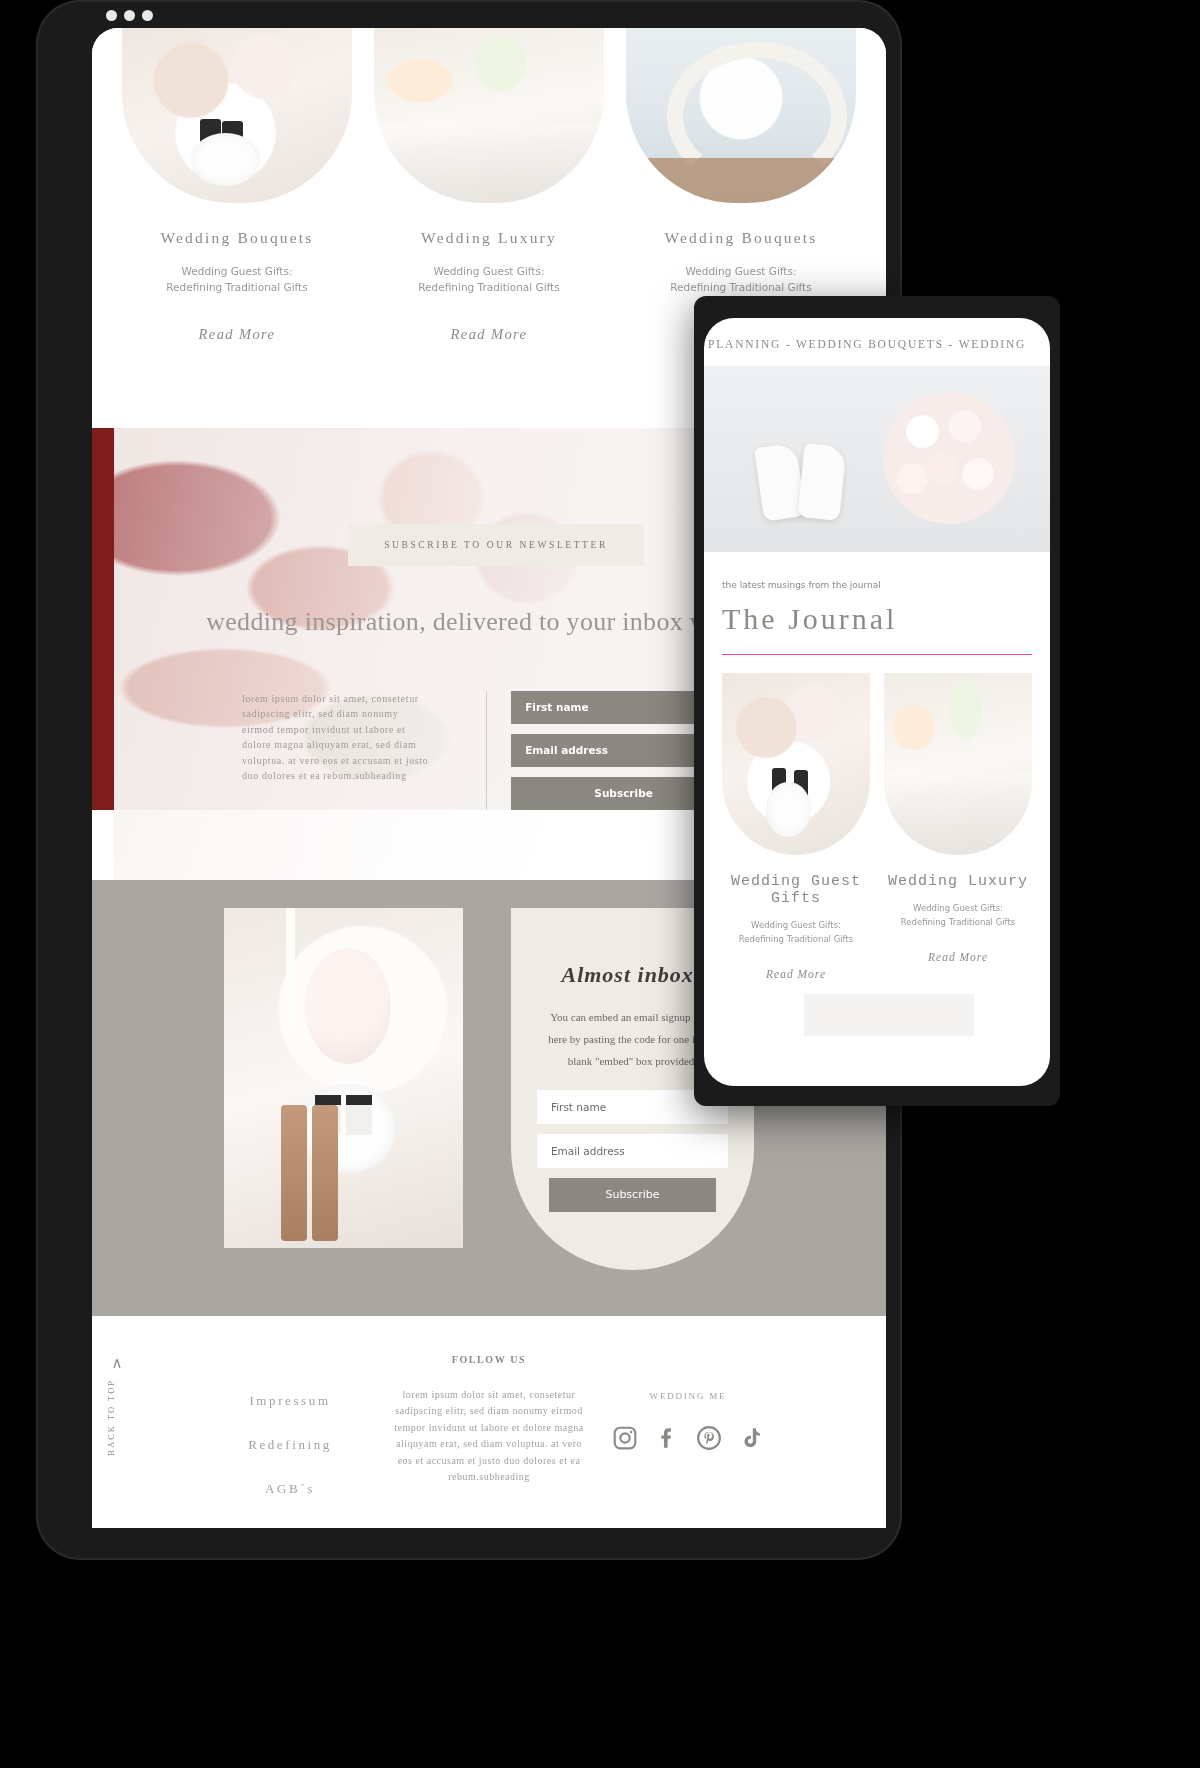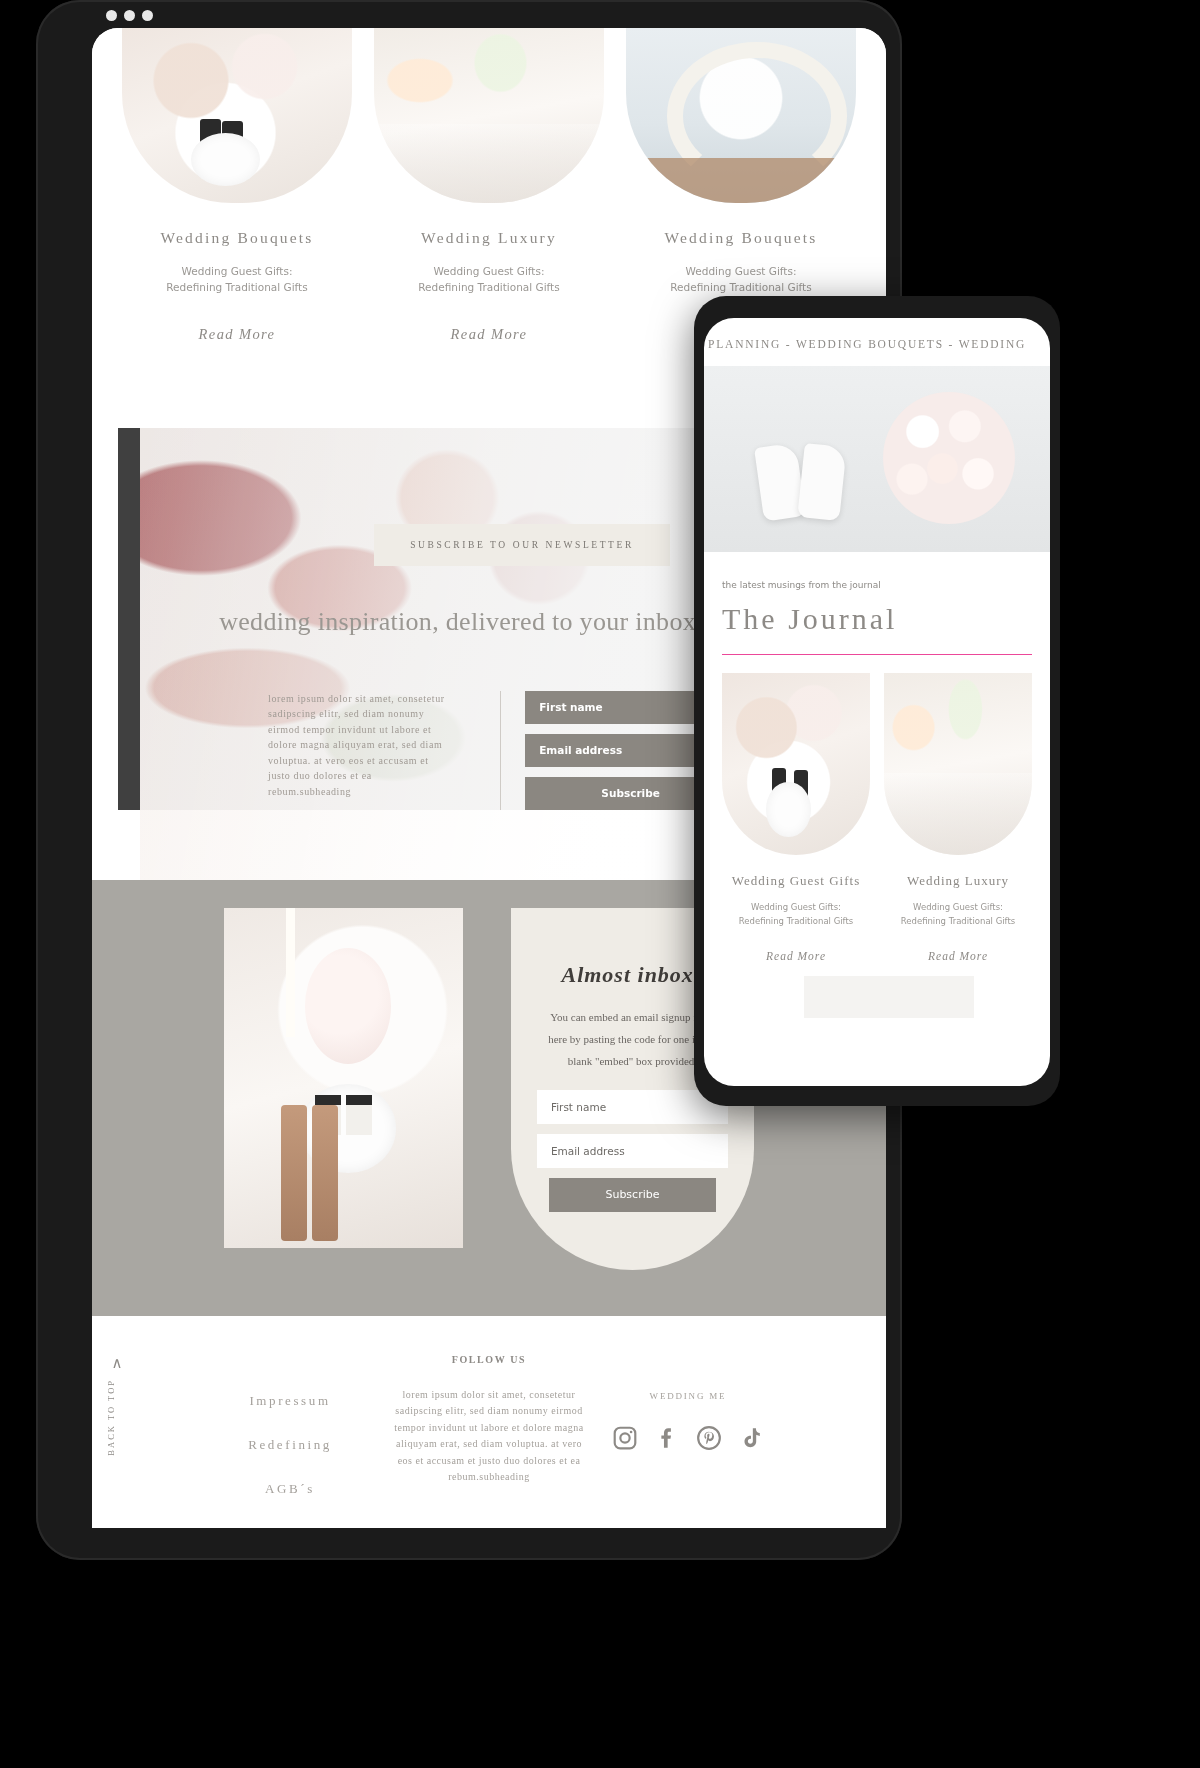--- a/index.html
+++ b/index.html
@@ -89,21 +89,21 @@
   .card-sub {
     font-family: "DejaVu Sans", sans-serif;
     font-size: 10.5px; color: #9b9894; line-height: 1.55; margin-top: 16px;
   }
   .read-more {
     font-family: "Liberation Serif", serif; font-style: italic;
     font-size: 14.5px; letter-spacing: 1.4px; color: #8d8a86; margin-top: 30px;
   }
 
   
-  .news-wrap { position: relative; margin-top: 85px; background:#404040;margin-left:26px; }
+  .news-wrap { position: relative; margin-top: 85px; background:#7f1d1d; }
   .news-photo {
     position: absolute; left: 22px; top: 0; width: 100%; height: 500px;
     background:
       radial-gradient(ellipse at 8% 18%, rgba(150,40,45,.55) 0 9%, transparent 10%),
       radial-gradient(ellipse at 26% 32%, rgba(180,70,60,.45) 0 8%, transparent 9%),
       radial-gradient(ellipse at 40% 14%, rgba(225,160,140,.5) 0 7%, transparent 8%),
       radial-gradient(ellipse at 52% 26%, rgba(170,60,55,.40) 0 8%, transparent 9%),
       radial-gradient(ellipse at 14% 52%, rgba(195,110,95,.35) 0 10%, transparent 11%),
       radial-gradient(ellipse at 33% 62%, rgba(150,170,120,.28) 0 9%, transparent 10%),
       linear-gradient(120deg,#f7f1ee 0%, #fbf8f6 52%, #ffffff 78%);
@@ -219,21 +219,21 @@
   .btt-chevron { font-size: 15px; color:#8d8a86; line-height:1; }
   .btt-text {
     writing-mode: vertical-rl; transform: rotate(180deg); margin-top: 8px;
     font-family:"Liberation Serif", serif; font-size:8.5px; letter-spacing:2px; color:#8d8a86;
   }
 
   
   .phone-frame {
     position: absolute; left: 694px; top: 296px;
     width: 366px; height: 810px;
-    background: #1b1b1b; border-radius: 32px;
+    background: #1b1b1b; border-radius: 12px;
     box-shadow: 0 10px 40px rgba(0,0,0,.55);
   }
   .phone-screen {
     position:absolute; left: 10px; top: 22px; width: 346px; height: 768px;
     background:#ffffff; border-radius: 30px; overflow:hidden;
   }
   .phone-nav {
     font-family:"Liberation Serif", serif; font-size: 11.5px; letter-spacing:1.8px;
     color:#8d8a86; padding: 20px 0 16px 4px; white-space: nowrap;
   }
@@ -260,21 +260,21 @@
   .phone-journal { padding: 28px 18px 0 18px; }
   .journal-kicker { font-family:"DejaVu Sans", sans-serif; font-size:9px; color:#8d8a86; }
   .journal-title {
     font-family:"Liberation Serif", serif; font-size:30px; letter-spacing:3px;
     color:#8d8a86; margin-top: 12px; padding-bottom: 18px; border-bottom: 1px solid #ec4899;
   }
   .phone-cards { display:flex; gap: 14px; padding: 18px 18px 0 18px; }
   .p-card { flex:1; text-align:center; }
   .p-card-img { width:100%; height: 182px; border-radius: 0 0 80px 80px; overflow:hidden; position:relative; }
   .p-card-title {
-    font-family:Liberation Serif, serif; font-size: 13px; letter-spacing:1px;
+    font-family:Liberation Mono, monospace; font-size: 15px; letter-spacing:1px;
     color:#8d8a86; margin-top: 18px;
   }
   .p-card-sub { font-family:"DejaVu Sans", sans-serif; font-size:8.5px; color:#9b9894; line-height:1.6; margin-top:12px; }
   .p-read { font-family:"Liberation Serif", serif; font-style:italic; font-size:11.5px; letter-spacing:1px; color:#8d8a86; margin-top:22px; }
   .phone-bottom { margin-top: 14px; height: 42px; background:#f4f3f1; width: 170px; margin-left: 100px; }
 </style>
 </head>
 <body>
 
 <div id="stage">

